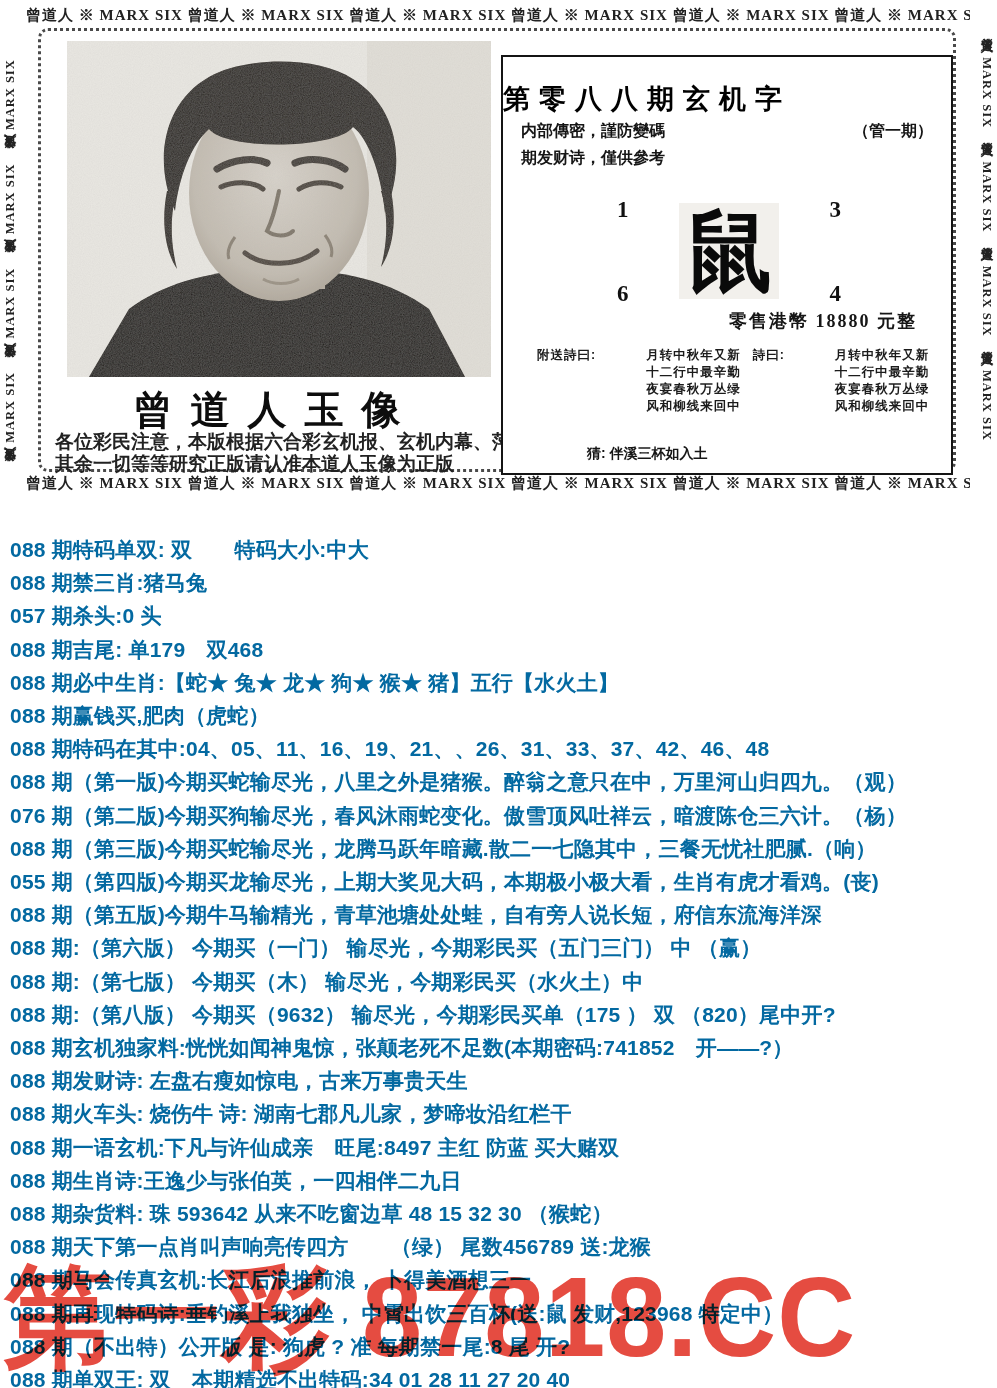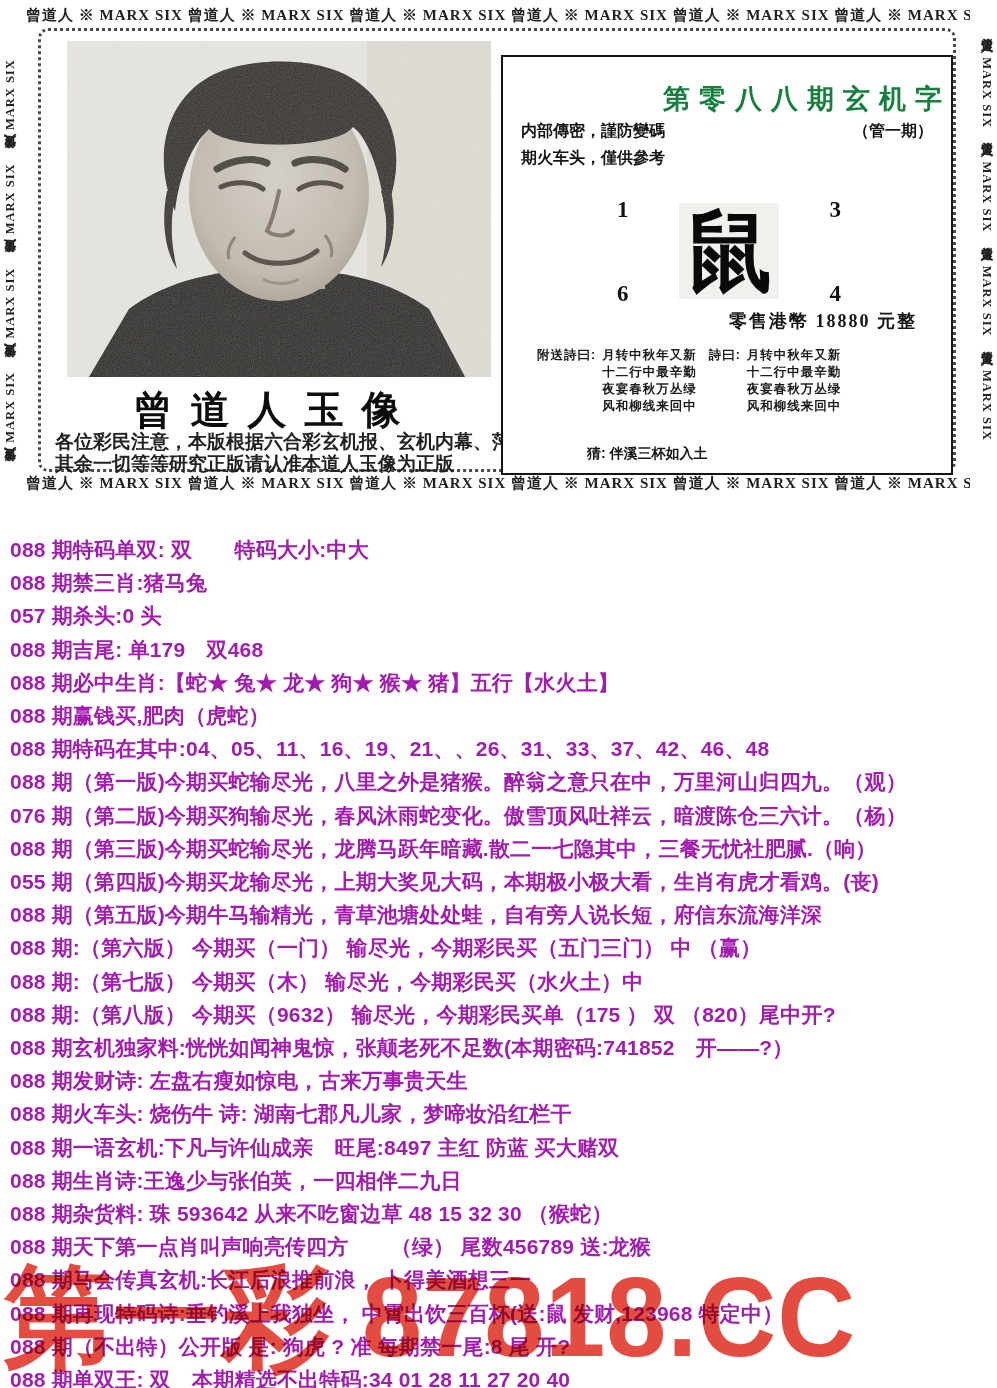--- a/index.html
+++ b/index.html
@@ -46,23 +46,23 @@
   .notice { position:absolute; left:14px; width:460px; font-size:19px; font-weight:bold; color:#222; white-space:nowrap; }
   .notice.n1 { top:398px; }
   .notice.n2 { top:420px; }
 
   
   .mystery-panel {
     position:absolute; left:460px; top:24px; width:452px; height:420px;
     border:2px solid #141414; background:#fff;
   }
   .m-title {
-    position:absolute; top:24px; left:0; width:100%; text-align:right;
+    position:absolute; top:24px; left:0; width:100%; text-align:left;
     font-size:27px; font-weight:bold; letter-spacing:9px;
-    font-family:"Liberation Serif", serif; color:#15803d; white-space:nowrap;
+    font-family:"Liberation Serif", serif; color:#000000; white-space:nowrap;
   }
   .m-note-row {
     position:absolute; top:64px; left:18px; right:18px;
     display:flex; justify-content:space-between;
     font-size:16px; font-weight:bold; color:#151515;
   }
   .m-lucky { position:absolute; top:91px; left:18px; font-size:16px; font-weight:bold; }
   .m-numbers {
     position:absolute; top:117px; left:0; width:100%; text-align:center;
     font-size:19px; font-weight:bold; letter-spacing:2px;
@@ -89,33 +89,33 @@
     font-size:18px; font-weight:bold; letter-spacing:2px;
     font-family:"Liberation Serif", serif;
   }
   .poem-row {
     position:absolute; top:290px; left:34px; right:10px;
     display:flex; gap:12px;
     font-size:12.5px; font-weight:bold; letter-spacing:1px; color:#1b1b1b;
   }
   .poem-col { display:flex; }
   .poem-label { margin-right:6px; white-space:nowrap; }
-  .poem-lines div { line-height:17px; white-space:nowrap; }
+  .poem-lines div { line-height:17px; white-space:nowrap;margin-left:44px; }
   .m-guess-row {
     position:absolute; top:362px; left:52px; right:18px;
     display:flex; justify-content:space-between;
     font-size:14px; font-weight:bold; white-space:nowrap;
   }
   .m-guess2 { position:absolute; top:388px; left:84px; font-size:14px; font-weight:bold; white-space:nowrap; }
 
   
   .body-lines { position:absolute; top:533px; left:10px; width:984px; }
   .tip-line {
     font-size:21px; line-height:33.2px; font-weight:bold;
-    color:#a21caf; white-space:nowrap; letter-spacing:0.2px;
+    color:#0369a1; white-space:nowrap; letter-spacing:0.2px;
   }
 
   
   .watermark {
     position:absolute; left:4px; top:1258px; width:990px;
     font-size:108px; font-weight:bold; line-height:120px;
     color:#e02417; opacity:0.82; mix-blend-mode:multiply;
     white-space:nowrap; letter-spacing:1px; transform:scaleY(1.04);
     pointer-events:none;
   }
@@ -181,21 +181,21 @@
     <div class="photo-caption">曾道人玉像</div>
     <div class="notice n1">各位彩民注意，本版根据六合彩玄机报、玄机内幕、萍果报</div>
     <div class="notice n2">其余一切等等研究正版请认准本道人玉像为正版</div>
 
     <div class="mystery-panel">
       <div class="m-title">第零八八期玄机字</div>
       <div class="m-note-row">
         <span>内部傳密，謹防變碼</span>
         <span>（管一期）</span>
       </div>
-      <div class="m-lucky">期火车头，僅供參考</div>
+      <div class="m-lucky">期发财诗，僅供參考</div>
 
       <div class="zodiac-block">
         <span class="corner-num tl">1</span>
         <span class="corner-num tr">3</span>
         <span class="corner-num bl">6</span>
         <span class="corner-num br">4</span>
         <span class="zodiac-char">鼠</span>
       </div>
 
       <div class="m-price">零售港幣 18880 元整</div>

